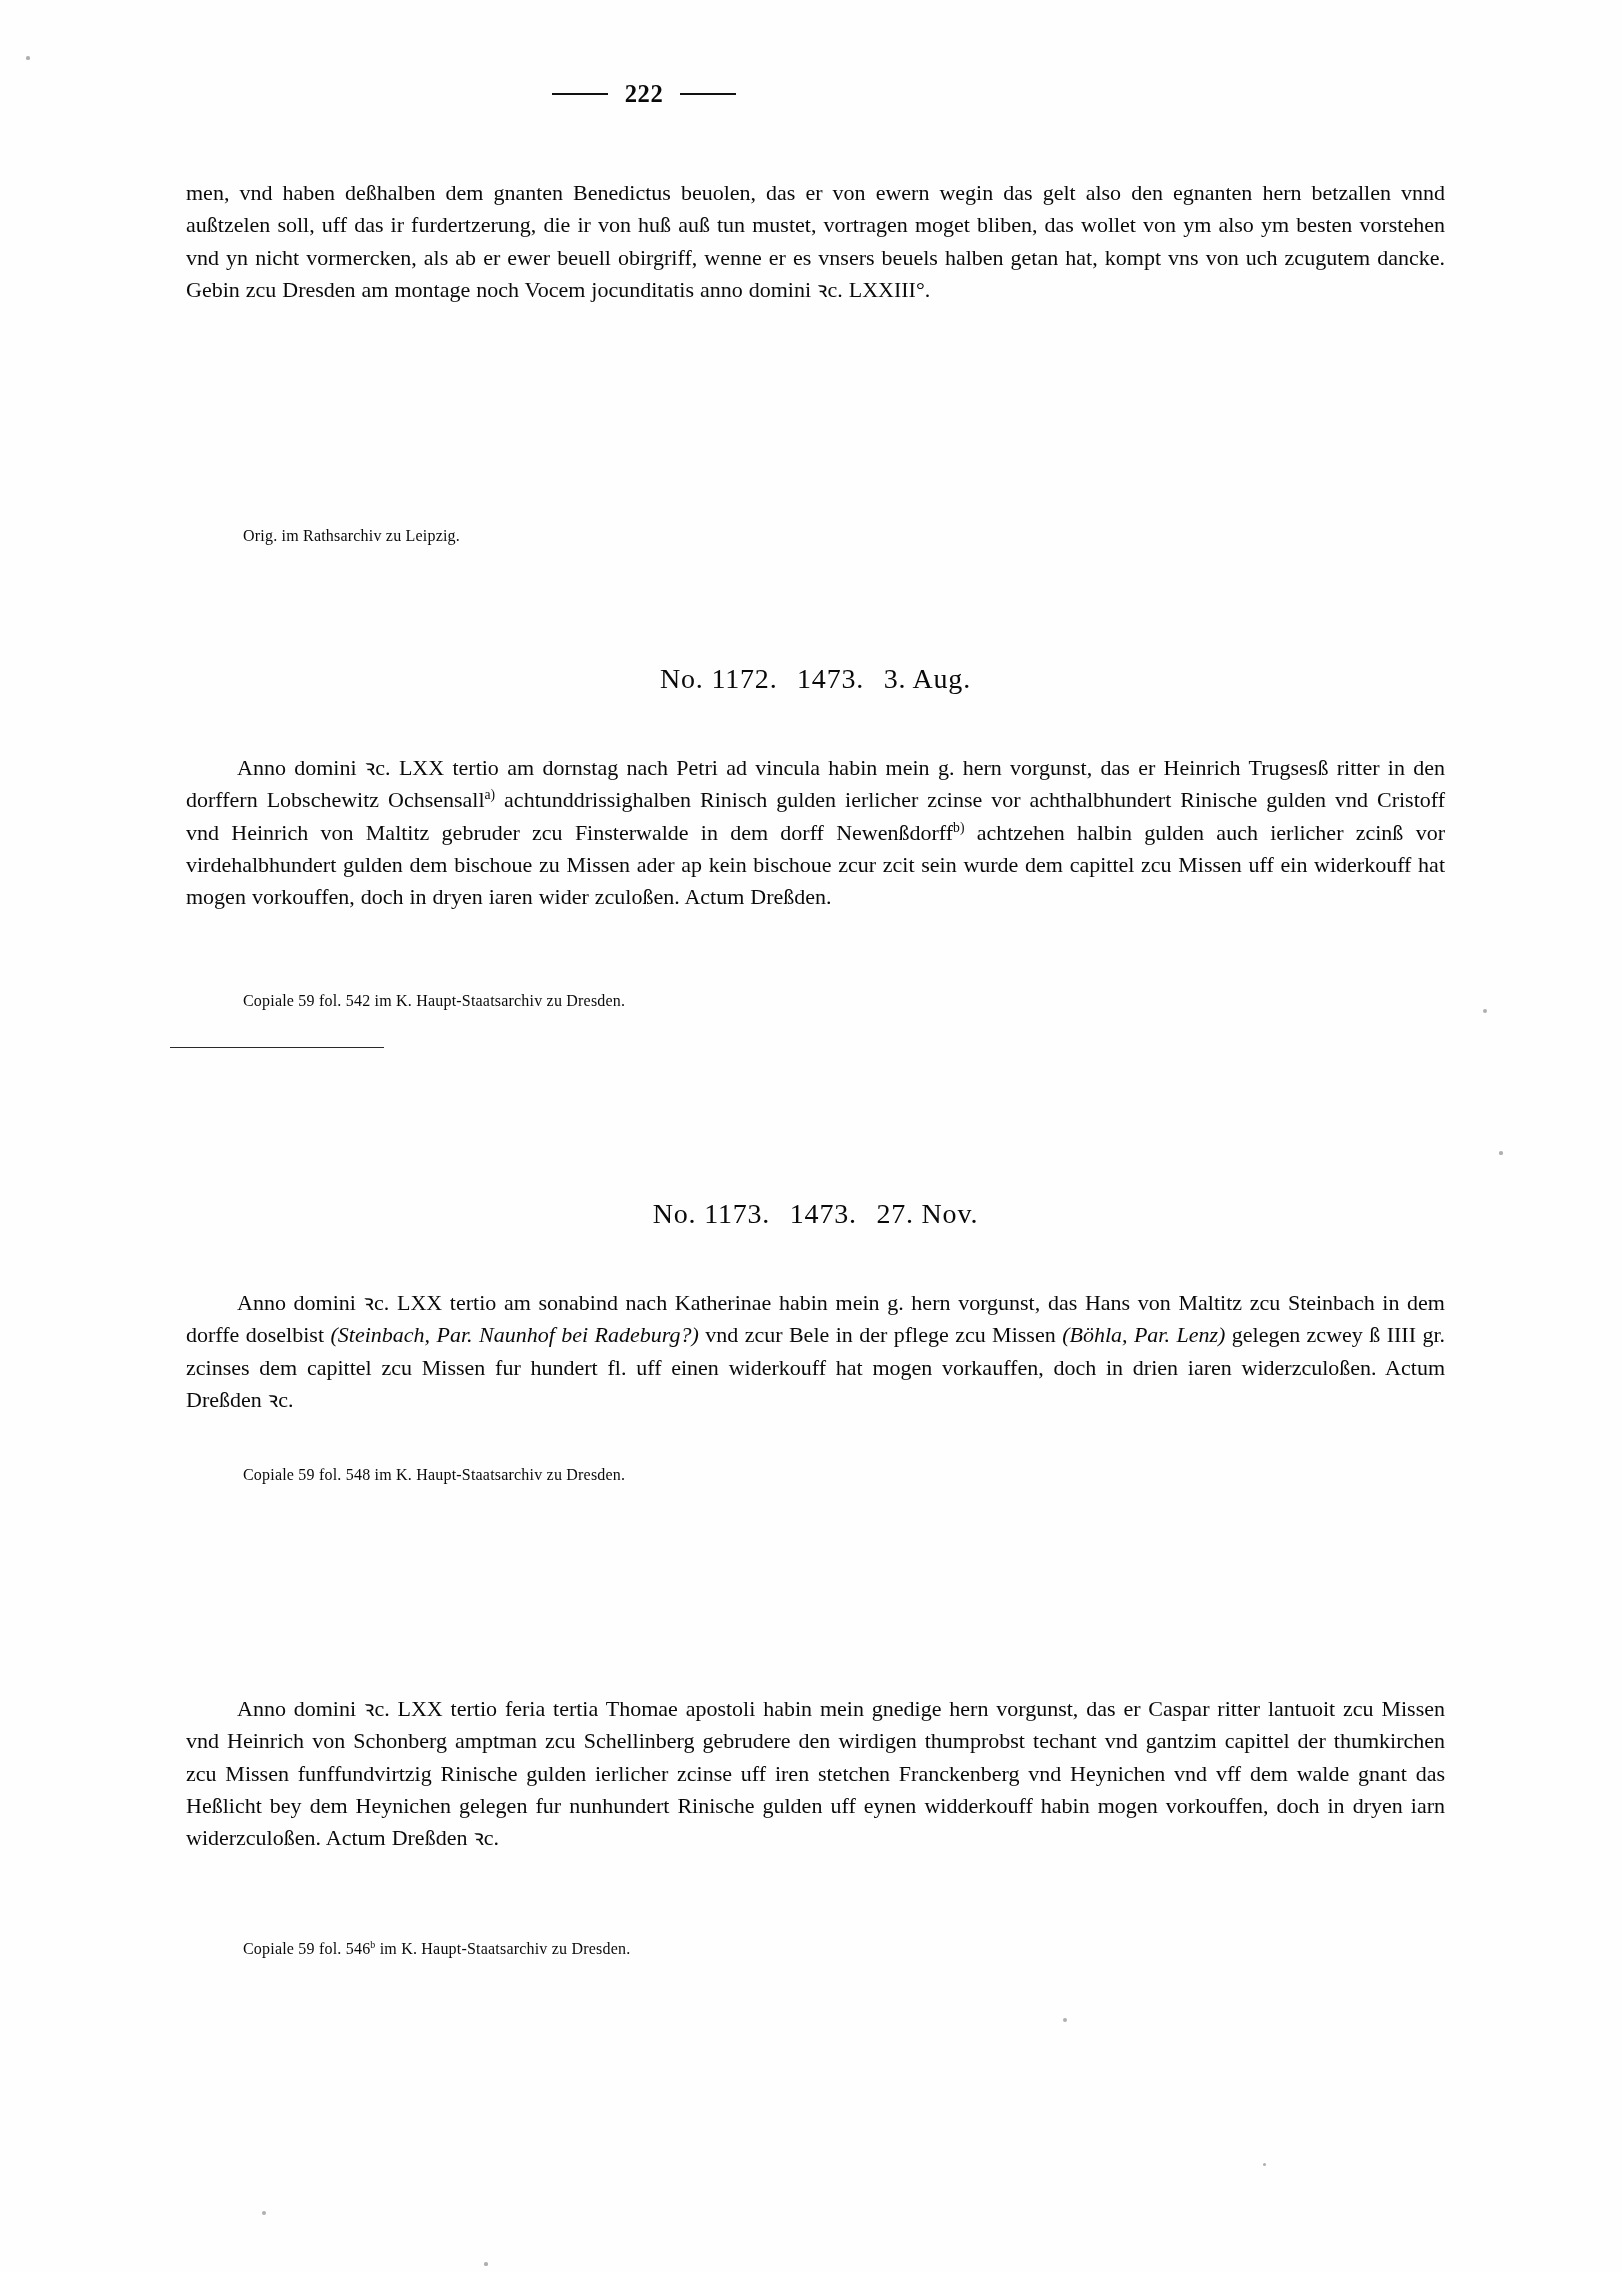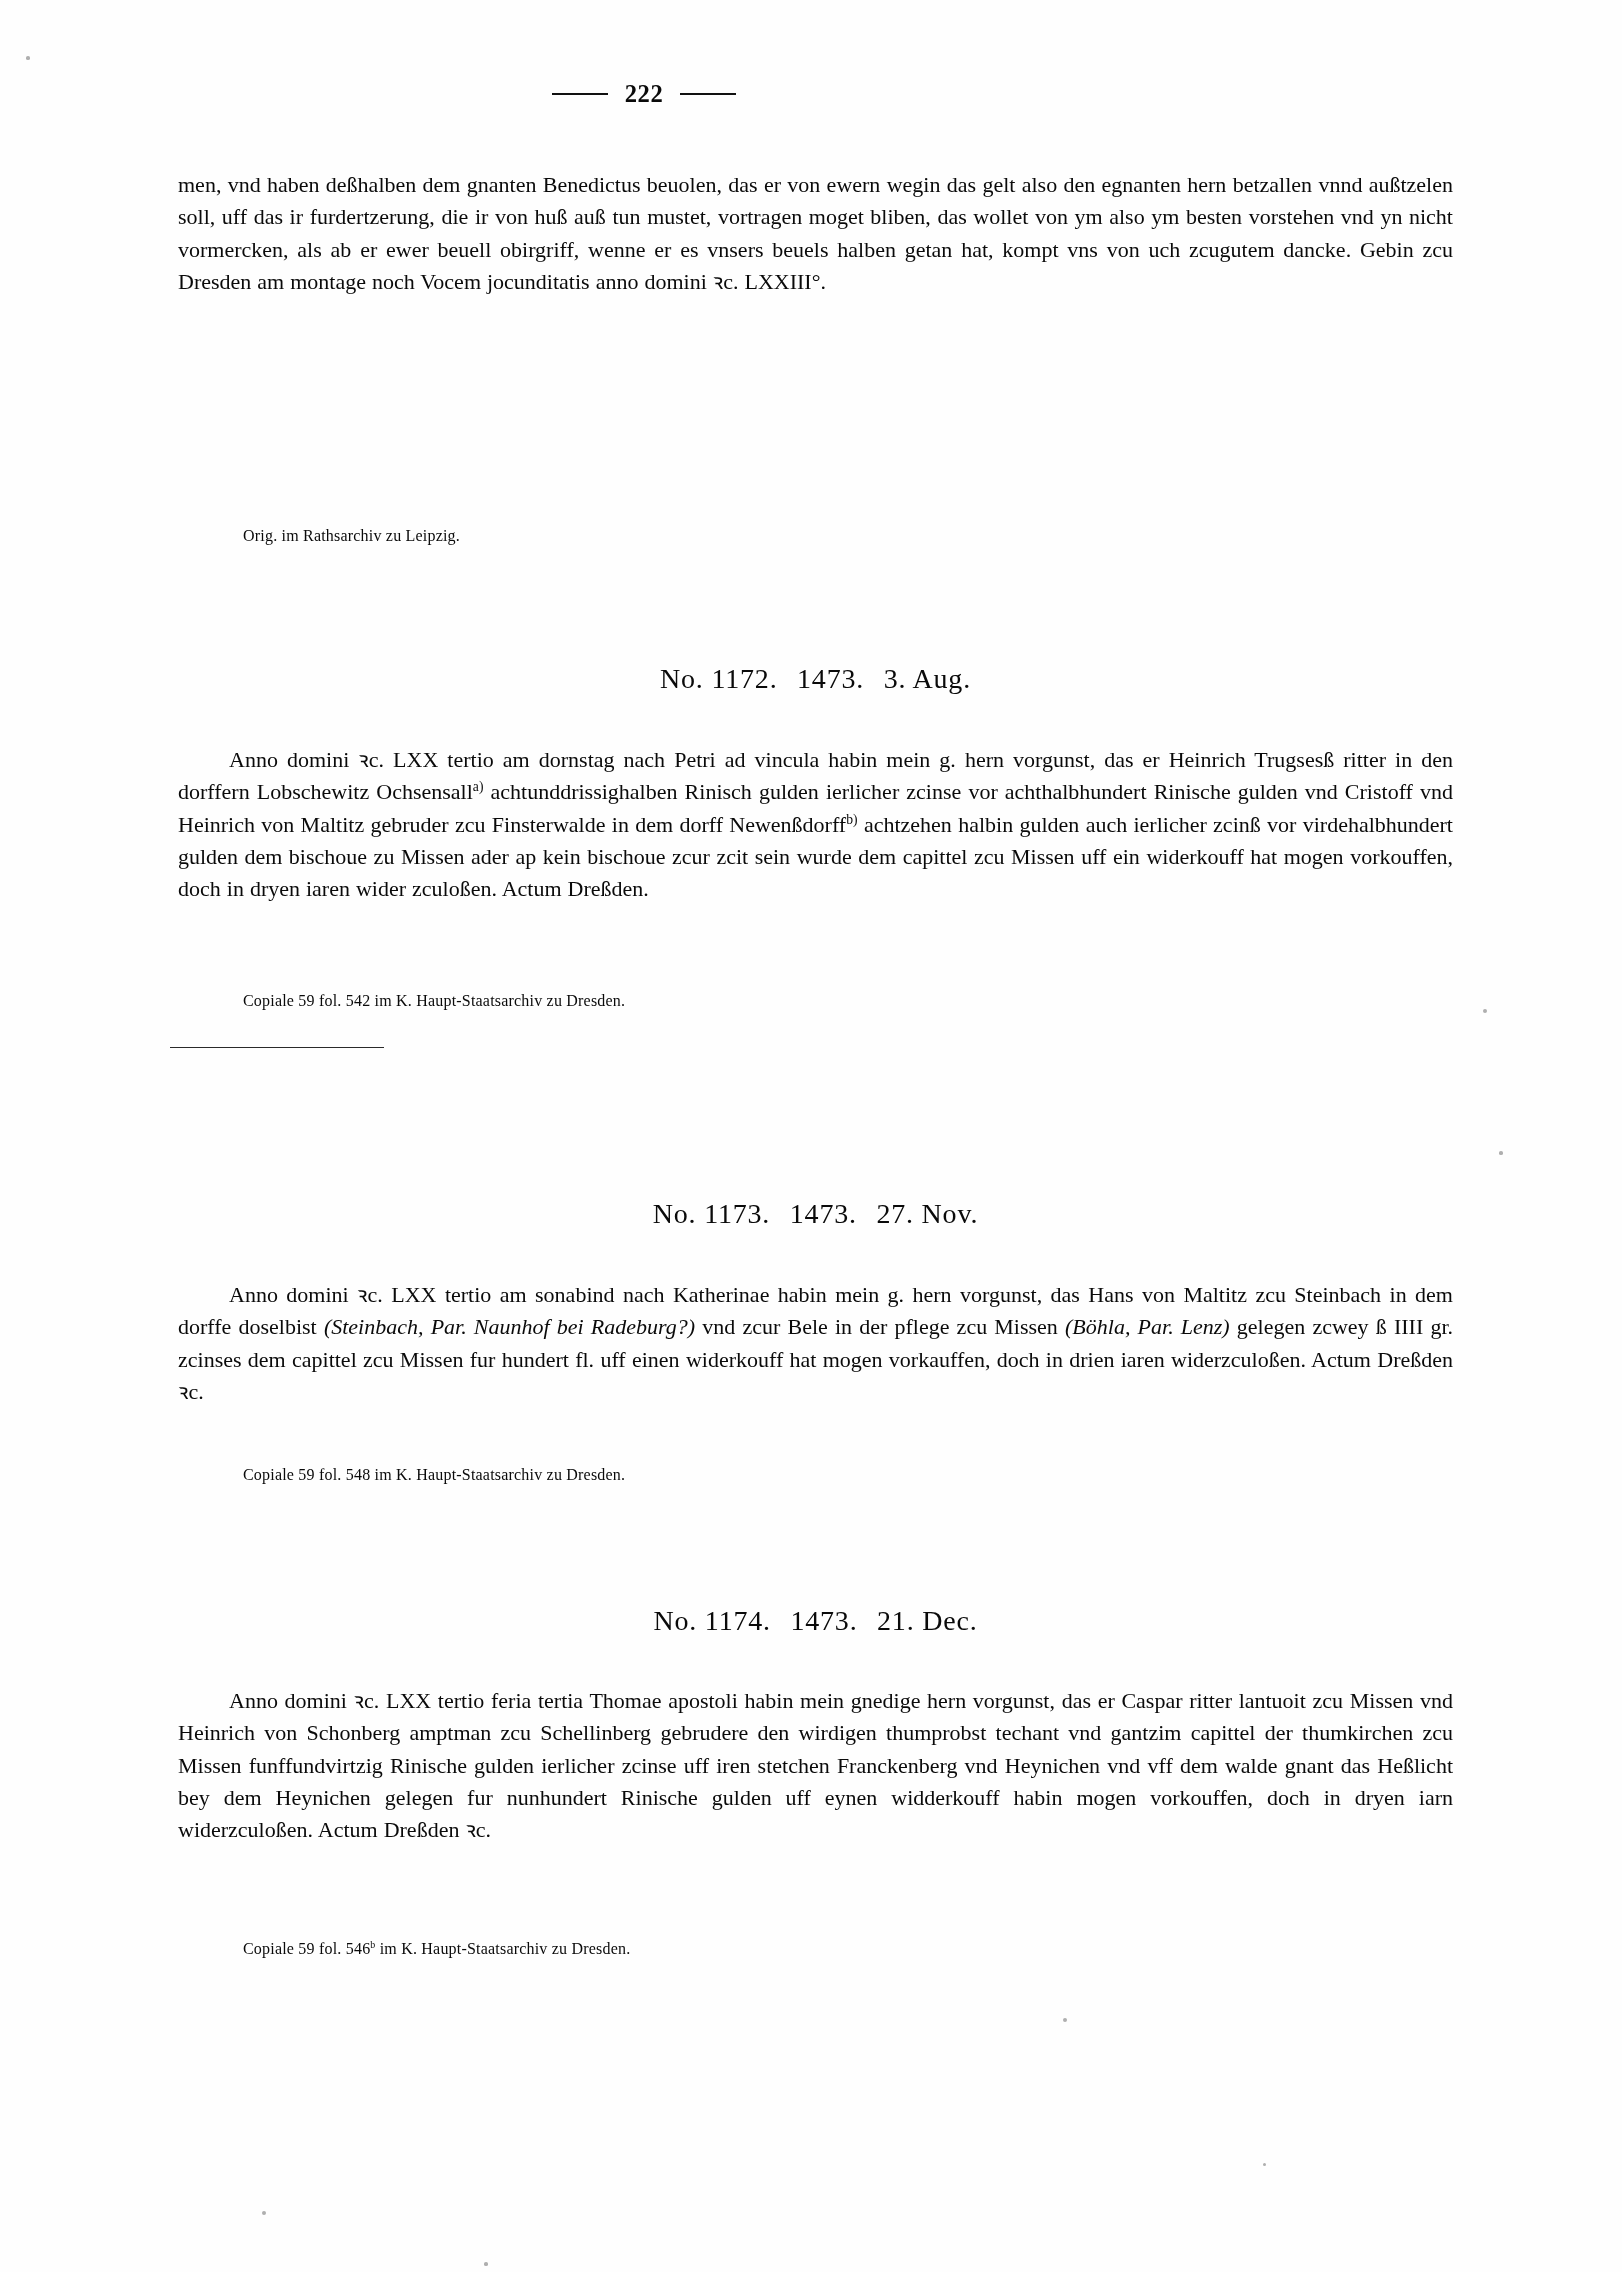--- a/index.html
+++ b/index.html
@@ -48,21 +48,21 @@
   }
 
   
   .col {
     position: absolute;
     left: 170px;
     width: 1291px;
   }
 
   p.body {
-    margin: 8px;
+    margin: 16px;
     font-size: 22px;
     line-height: 1.47;
     text-align: justify;
     text-align-last: left;
     word-spacing: 0.5px;
     hyphens: manual;
   }
   p.body.indent { text-indent: 51px; }
   p.body.cont { text-indent: 0; }
 
@@ -176,27 +176,20 @@
   <div class="col" style="top:1271px;">
     <p class="body indent">
       <span>Anno domini ꝛc. LXX tertio am sonabind nach Katherinae habin mein g. hern vorgunst, das Hans von Maltitz zcu Steinbach in dem dorffe doselbist </span><i class="place">(Steinbach, Par. Naunhof bei Radeburg?)</i><span> vnd zcur Bele in der pflege zcu Missen </span><i class="place">(Böhla, Par. Lenz)</i><span> gelegen zcwey ß IIII gr. zcinses dem capittel zcu Missen fur hundert fl. uff einen widerkouff hat mogen vorkauffen, doch in drien iaren widerzculoßen. Actum Dreßden ꝛc.</span>
     </p>
   </div>
 
   <div class="col" style="top:1464px;">
     <p class="source pad-left">Copiale 59 fol. 548 im K. Haupt-Staatsarchiv zu Dresden.</p>
   </div>
 
-  <div class="col" style="top:1605px;">
-    <h2 class="doc-heading">
-      <span>No. 1174.</span><span class="gap"></span>
-      <span>1473.</span><span class="gap"></span>
-      <span>21. Dec.</span>
-    </h2>
-  </div>
 
   <div class="col" style="top:1677px;">
     <p class="body indent">Anno domini ꝛc. LXX tertio feria tertia Thomae apostoli habin mein gnedige hern vorgunst, das er Caspar ritter lantuoit zcu Missen vnd Heinrich von Schonberg amptman zcu Schellinberg gebrudere den wirdigen thumprobst techant vnd gantzim capittel der thumkirchen zcu Missen funffundvirtzig Rinische gulden ierlicher zcinse uff iren stetchen Franckenberg vnd Heynichen vnd vff dem walde gnant das Heßlicht bey dem Heynichen gelegen fur nunhundert Rinische gulden uff eynen widderkouff habin mogen vorkouffen, doch in dryen iarn widerzculoßen. Actum Dreßden ꝛc.</p>
   </div>
 
   <div class="col" style="top:1938px;">
     <p class="source pad-left">
       <span>Copiale 59 fol. 546</span><sup class="fnmark">b</sup><span> im K. Haupt-Staatsarchiv zu Dresden.</span>
     </p>
   </div>

